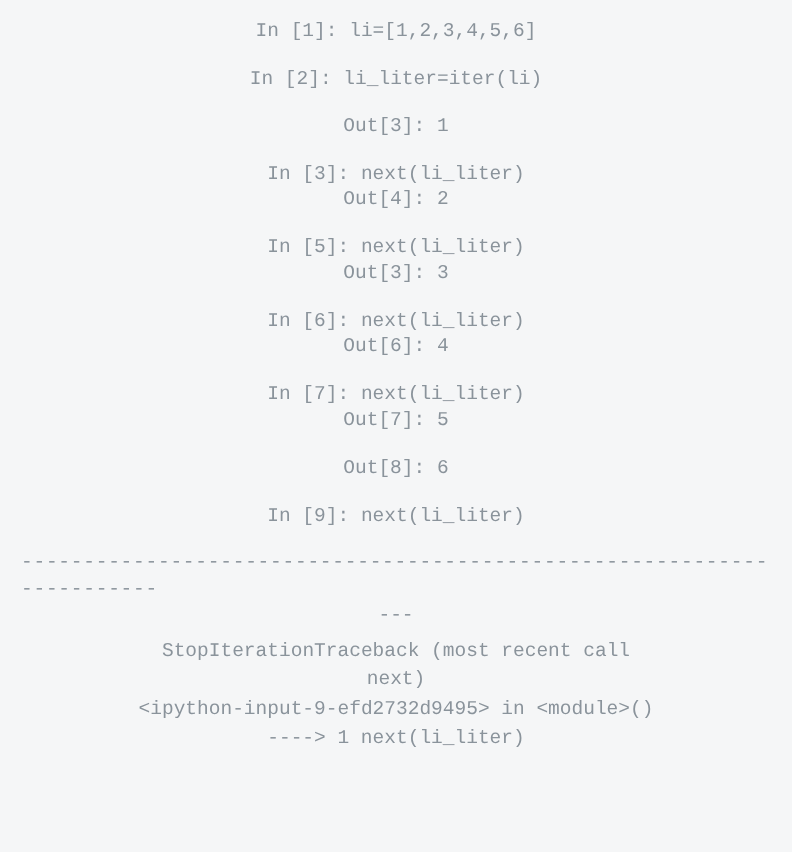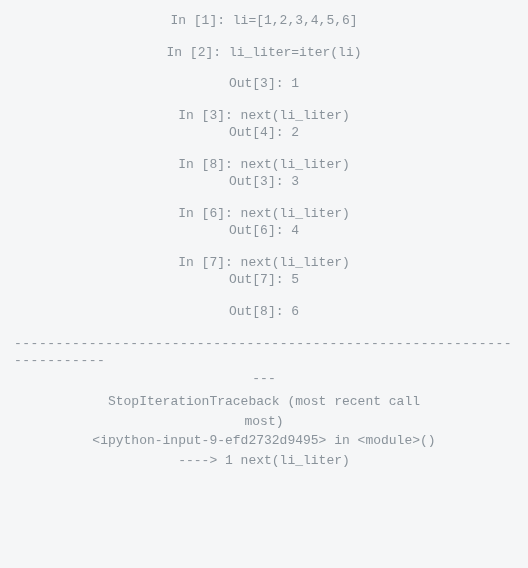--- a/index.html
+++ b/index.html
@@ -53,36 +53,39 @@
       <div class="ln"><span>In [2]: </span><span>li_liter=iter(li)</span></div>
     </div>
     <div class="block">
       <div class="ln"><span>Out[3]: </span><span>1</span></div>
     </div>
     <div class="block">
       <div class="ln"><span>In [3]: </span><span>next(li_liter)</span></div>
       <div class="ln"><span>Out[4]: </span><span>2</span></div>
     </div>
     <div class="block">
-      <div class="ln"><span>In [8]: </span><span>next(li_liter)</span></div>
+      <div class="ln"><span>In [5]: </span><span>next(li_liter)</span></div>
       <div class="ln"><span>Out[3]: </span><span>3</span></div>
     </div>
     <div class="block">
       <div class="ln"><span>In [6]: </span><span>next(li_liter)</span></div>
       <div class="ln"><span>Out[6]: </span><span>4</span></div>
     </div>
     <div class="block">
       <div class="ln"><span>In [7]: </span><span>next(li_liter)</span></div>
       <div class="ln"><span>Out[7]: </span><span>5</span></div>
     </div>
     <div class="block">
       <div class="ln"><span>Out[8]: </span><span>6</span></div>
     </div>
+    <div class="block">
+      <div class="ln"><span>In [9]: </span><span>next(li_liter)</span></div>
+    </div>
     <div class="dashes">-----------------------------------------------------------------------</div>
     <div class="ln">---</div>
     <div class="trace-line">
       <span>StopIteration</span>
       <span class="trace-line-right">Traceback (most recent call</span>
     </div>
-    <div class="ln plain">most)</div>
+    <div class="ln plain">next)</div>
     <div class="ln plain">&lt;ipython-input-9-efd2732d9495&gt; in &lt;module&gt;()</div>
     <div class="ln plain">----&gt; 1 next(li_liter)</div>
   </div>
 
 </body></html>

